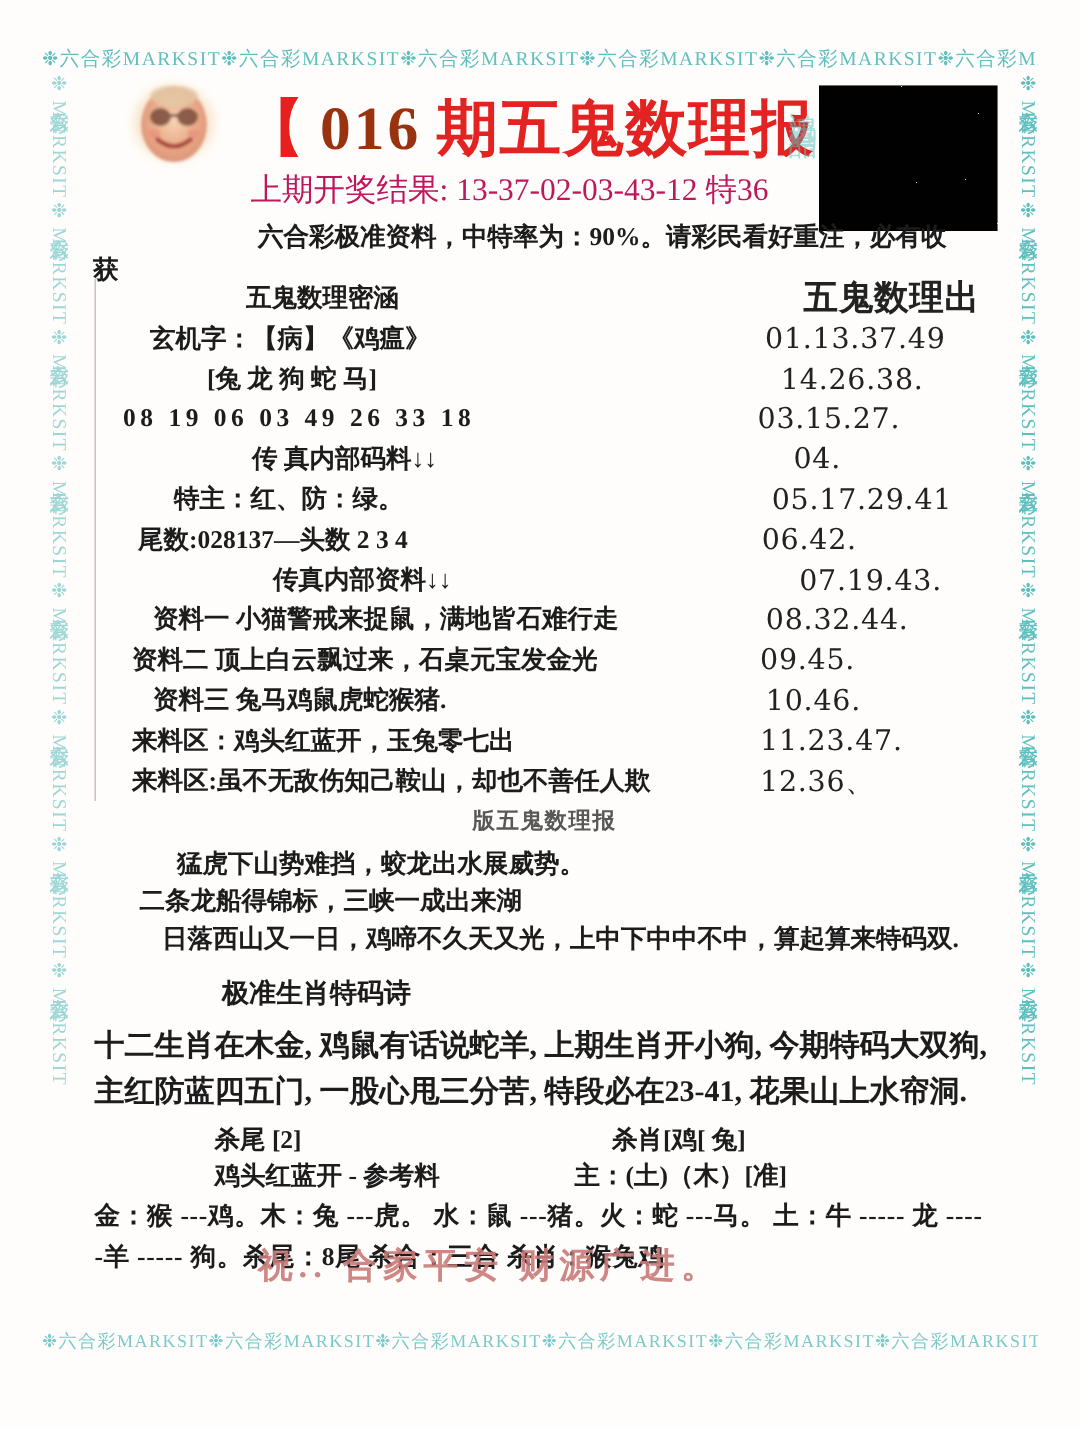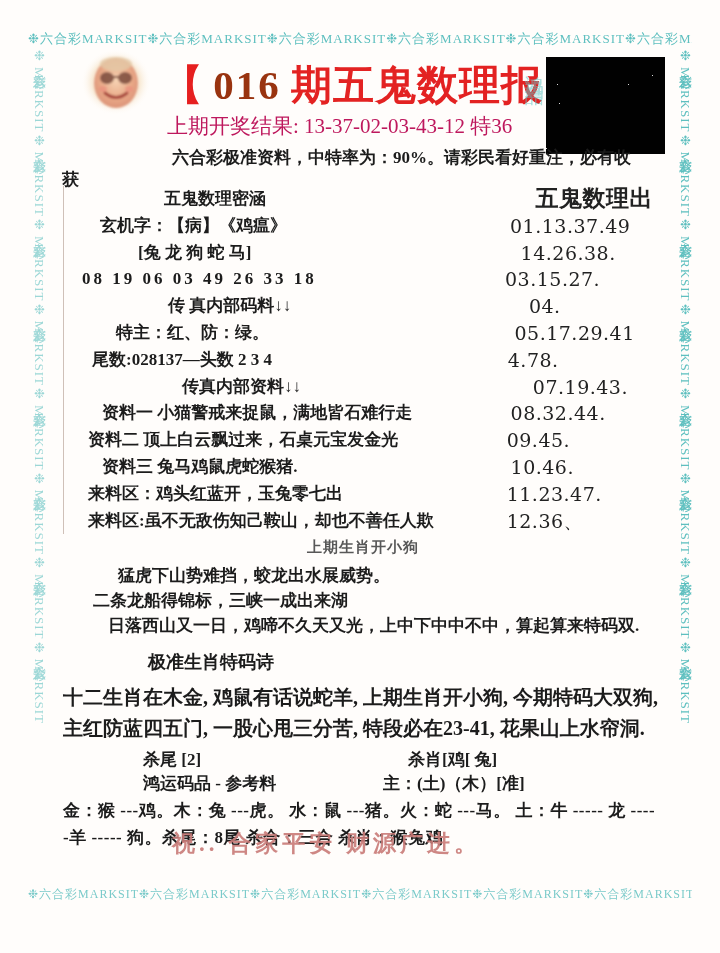--- a/index.html
+++ b/index.html
@@ -142,21 +142,21 @@
     <div class="trow">
       <div class="cell-l" style="padding-left:104px">传 真内部码料↓↓</div>
       <div class="cell-r">04.</div>
     </div>
     <div class="trow">
       <div class="cell-l" style="padding-left:52px">特主：红、防：绿。</div>
       <div class="cell-r">05.17.29.41</div>
     </div>
     <div class="trow">
       <div class="cell-l" style="padding-left:28px">尾数:028137—头数 2 3 4</div>
-      <div class="cell-r">4.78.</div>
+      <div class="cell-r">06.42.</div>
     </div>
     <div class="trow">
       <div class="cell-l" style="padding-left:118px">传真内部资料↓↓</div>
       <div class="cell-r">07.19.43.</div>
     </div>
     <div class="trow">
       <div class="cell-l" style="padding-left:38px">资料一 小猫警戒来捉鼠，满地皆石难行走</div>
       <div class="cell-r">08.32.44.</div>
     </div>
     <div class="trow">
@@ -171,39 +171,39 @@
       <div class="cell-l" style="padding-left:24px">来料区：鸡头红蓝开，玉兔零七出</div>
       <div class="cell-r">11.23.47.</div>
     </div>
     <div class="trow">
       <div class="cell-l" style="padding-left:24px">来料区:虽不无敌伤知己鞍山，却也不善任人欺</div>
       <div class="cell-r">12.36、</div>
     </div>
   </div>
 
   <div class="mid">
-    <div class="mid-head">上期生肖开小狗</div>
+    <div class="mid-head">版五鬼数理报</div>
     <div class="mid-line l1">猛虎下山势难挡，蛟龙出水展威势。</div>
     <div class="mid-line l3">二条龙船得锦标，三峡一成出来湖</div>
     <div class="mid-line l2">日落西山又一日，鸡啼不久天又光，上中下中中不中，算起算来特码双.</div>
   </div>
 
   <div class="poem">
     <div class="poem-head">极准生肖特码诗</div>
     <div class="poem-line p1">十二生肖在木金, 鸡鼠有话说蛇羊, 上期生肖开小狗, 今期特码大双狗,</div>
     <div class="poem-line">主红防蓝四五门, 一股心甩三分苦, 特段必在23-41, 花果山上水帘洞.</div>
   </div>
 
   <div class="bottom">
     <div class="b-row">
       <div class="b-c1">杀尾 [2]</div>
       <div class="b-c2">杀肖[鸡[ 兔]</div>
     </div>
     <div class="b-row b2">
-      <div class="b-c1">鸿运码品 - 参考料</div>
+      <div class="b-c1">鸡头红蓝开 - 参考料</div>
       <div class="b-c2">主：(土)（木）[准]</div>
     </div>
     <div class="wuxing">金：猴 ---鸡。木：兔 ---虎。 水：鼠 ---猪。火：蛇 ---马。 土：牛 ----- 龙 ----</div>
     <div class="wuxing">-羊 ----- 狗。杀尾：8尾 杀合：三合 杀肖：猴兔鸡</div>
   </div>
 
   <div class="blessing">祝..  合家平安  财源广进。</div>
 
 </div>
 

